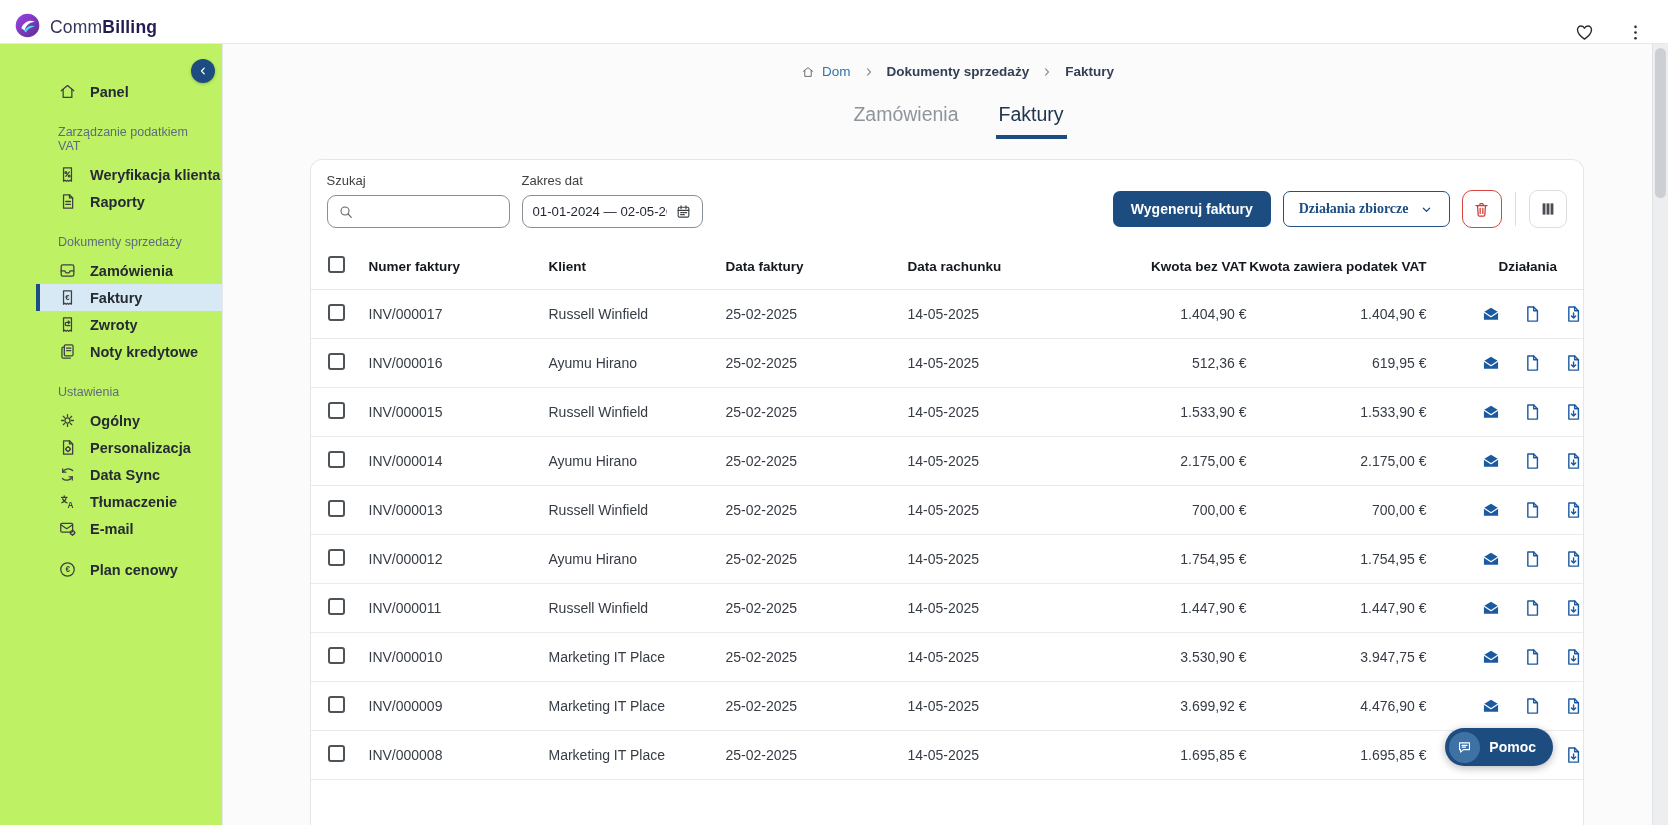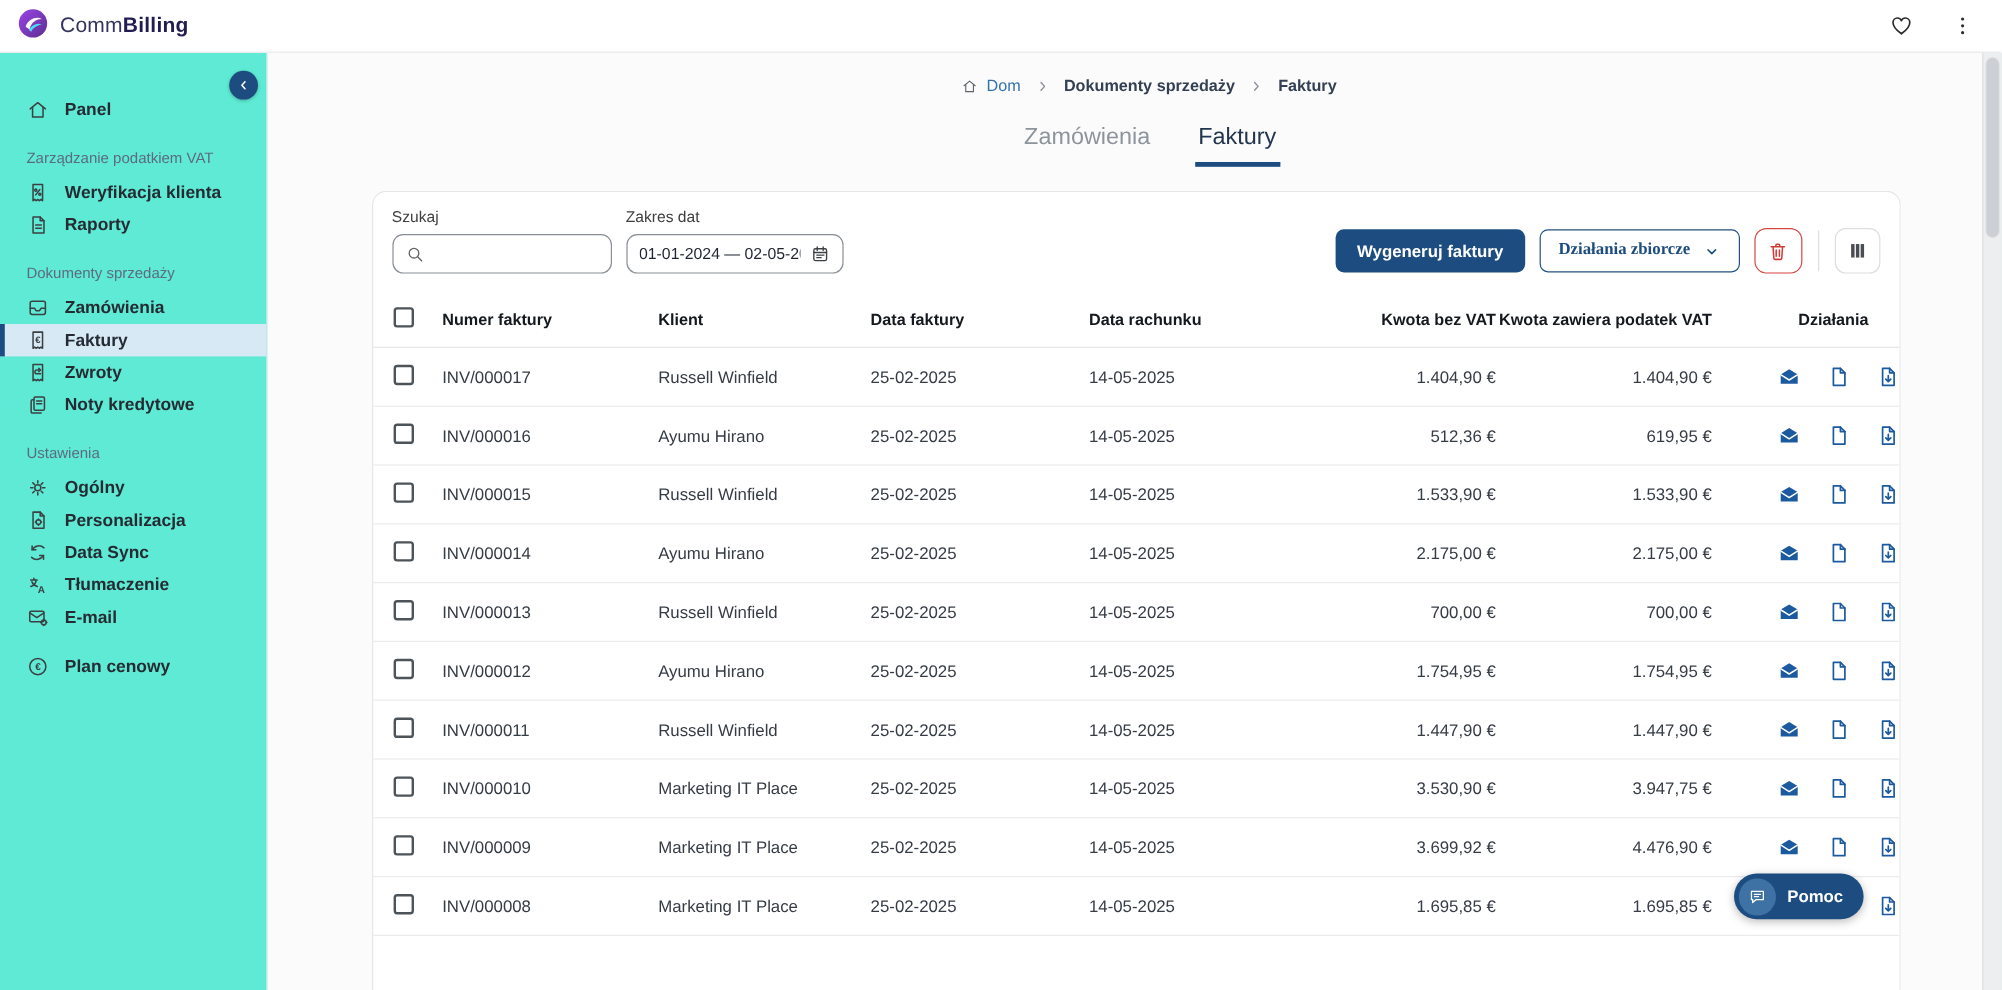--- a/index.html
+++ b/index.html
@@ -6,35 +6,35 @@
   html,body { margin:0; padding:0; }
   body {
     width:1668px; height:825px; overflow:hidden;
     font-family:"Liberation Sans", sans-serif;
     background:#ffffff; color:#202124;
   }
   .icon, .tb-icon { display:inline-flex; align-items:center; justify-content:center; }
   .icon svg, .tb-icon svg { fill:none; stroke:currentColor; stroke-width:1.6; stroke-linecap:round; stroke-linejoin:round; }
 
   
-  .topbar { height:44px; background:#fff; border-bottom:1px solid #e7e9ec; display:flex; align-items:center; padding:0 14px; position:relative; z-index:6; }
+  .topbar { height:44px; background:#fff; border-bottom:1px solid #e7e9ec; display:flex; align-items:flex-end; padding:0 14px; position:relative; z-index:6; }
   .logo { display:flex; align-items:center; gap:9px; }
   .logo-mark svg { width:27px; height:27px; }
   .logo-text { font-size:17.5px; letter-spacing:.2px; }
   .brand1 { color:#34345f; font-weight:400; }
   .brand2 { color:#211c52; font-weight:700; }
   .topbar-actions { margin-left:auto; display:flex; align-items:center; gap:30px; padding-right:8px; }
   .tb-btn { background:none; border:none; padding:0; cursor:pointer; color:#2b2b2b; }
   .tb-btn svg { width:21px; height:21px; }
 
   
   .layout { display:flex; height:781px; }
 
   
-  .sidebar { width:223px; flex:0 0 223px; background:#5eead4; border-right:1px solid #e7e9ec; position:relative; padding-top:34px; }
+  .sidebar { width:223px; flex:0 0 223px; background:#bef264; border-right:1px solid #e7e9ec; position:relative; padding-top:34px;padding-left:36px; }
   .collapse-btn { position:absolute; top:15px; right:7px; width:24px; height:24px; border-radius:50%; background:#1d4d80; border:none; color:#fff; display:flex; align-items:center; justify-content:center; cursor:pointer; box-shadow:0 1px 3px rgba(0,0,0,.25); }
   .collapse-btn svg { width:14px; height:14px; stroke-width:2.2; }
   .side-sec + .side-sec { margin-top:6px; }
   .side-sec.untitled + .side-sec.untitled, .side-sec:last-child { margin-top:14px; }
   .side-title { font-size:12.5px; color:#5c6c7e; padding:0 22px; margin:20px 0 8px; }
   .side-item { display:flex; align-items:center; gap:13px; height:27px; padding-left:22px; font-size:14.5px; font-weight:600; color:#262b33; cursor:pointer; position:relative; }
   .side-item .icon { color:#3c4043; }
   .side-item .icon svg { width:19px; height:19px; }
   .side-item.active { background:#d8e9f6; }
   .side-item.active::before { content:''; position:absolute; left:0; top:0; bottom:0; width:4px; background:#1d4d80; }

